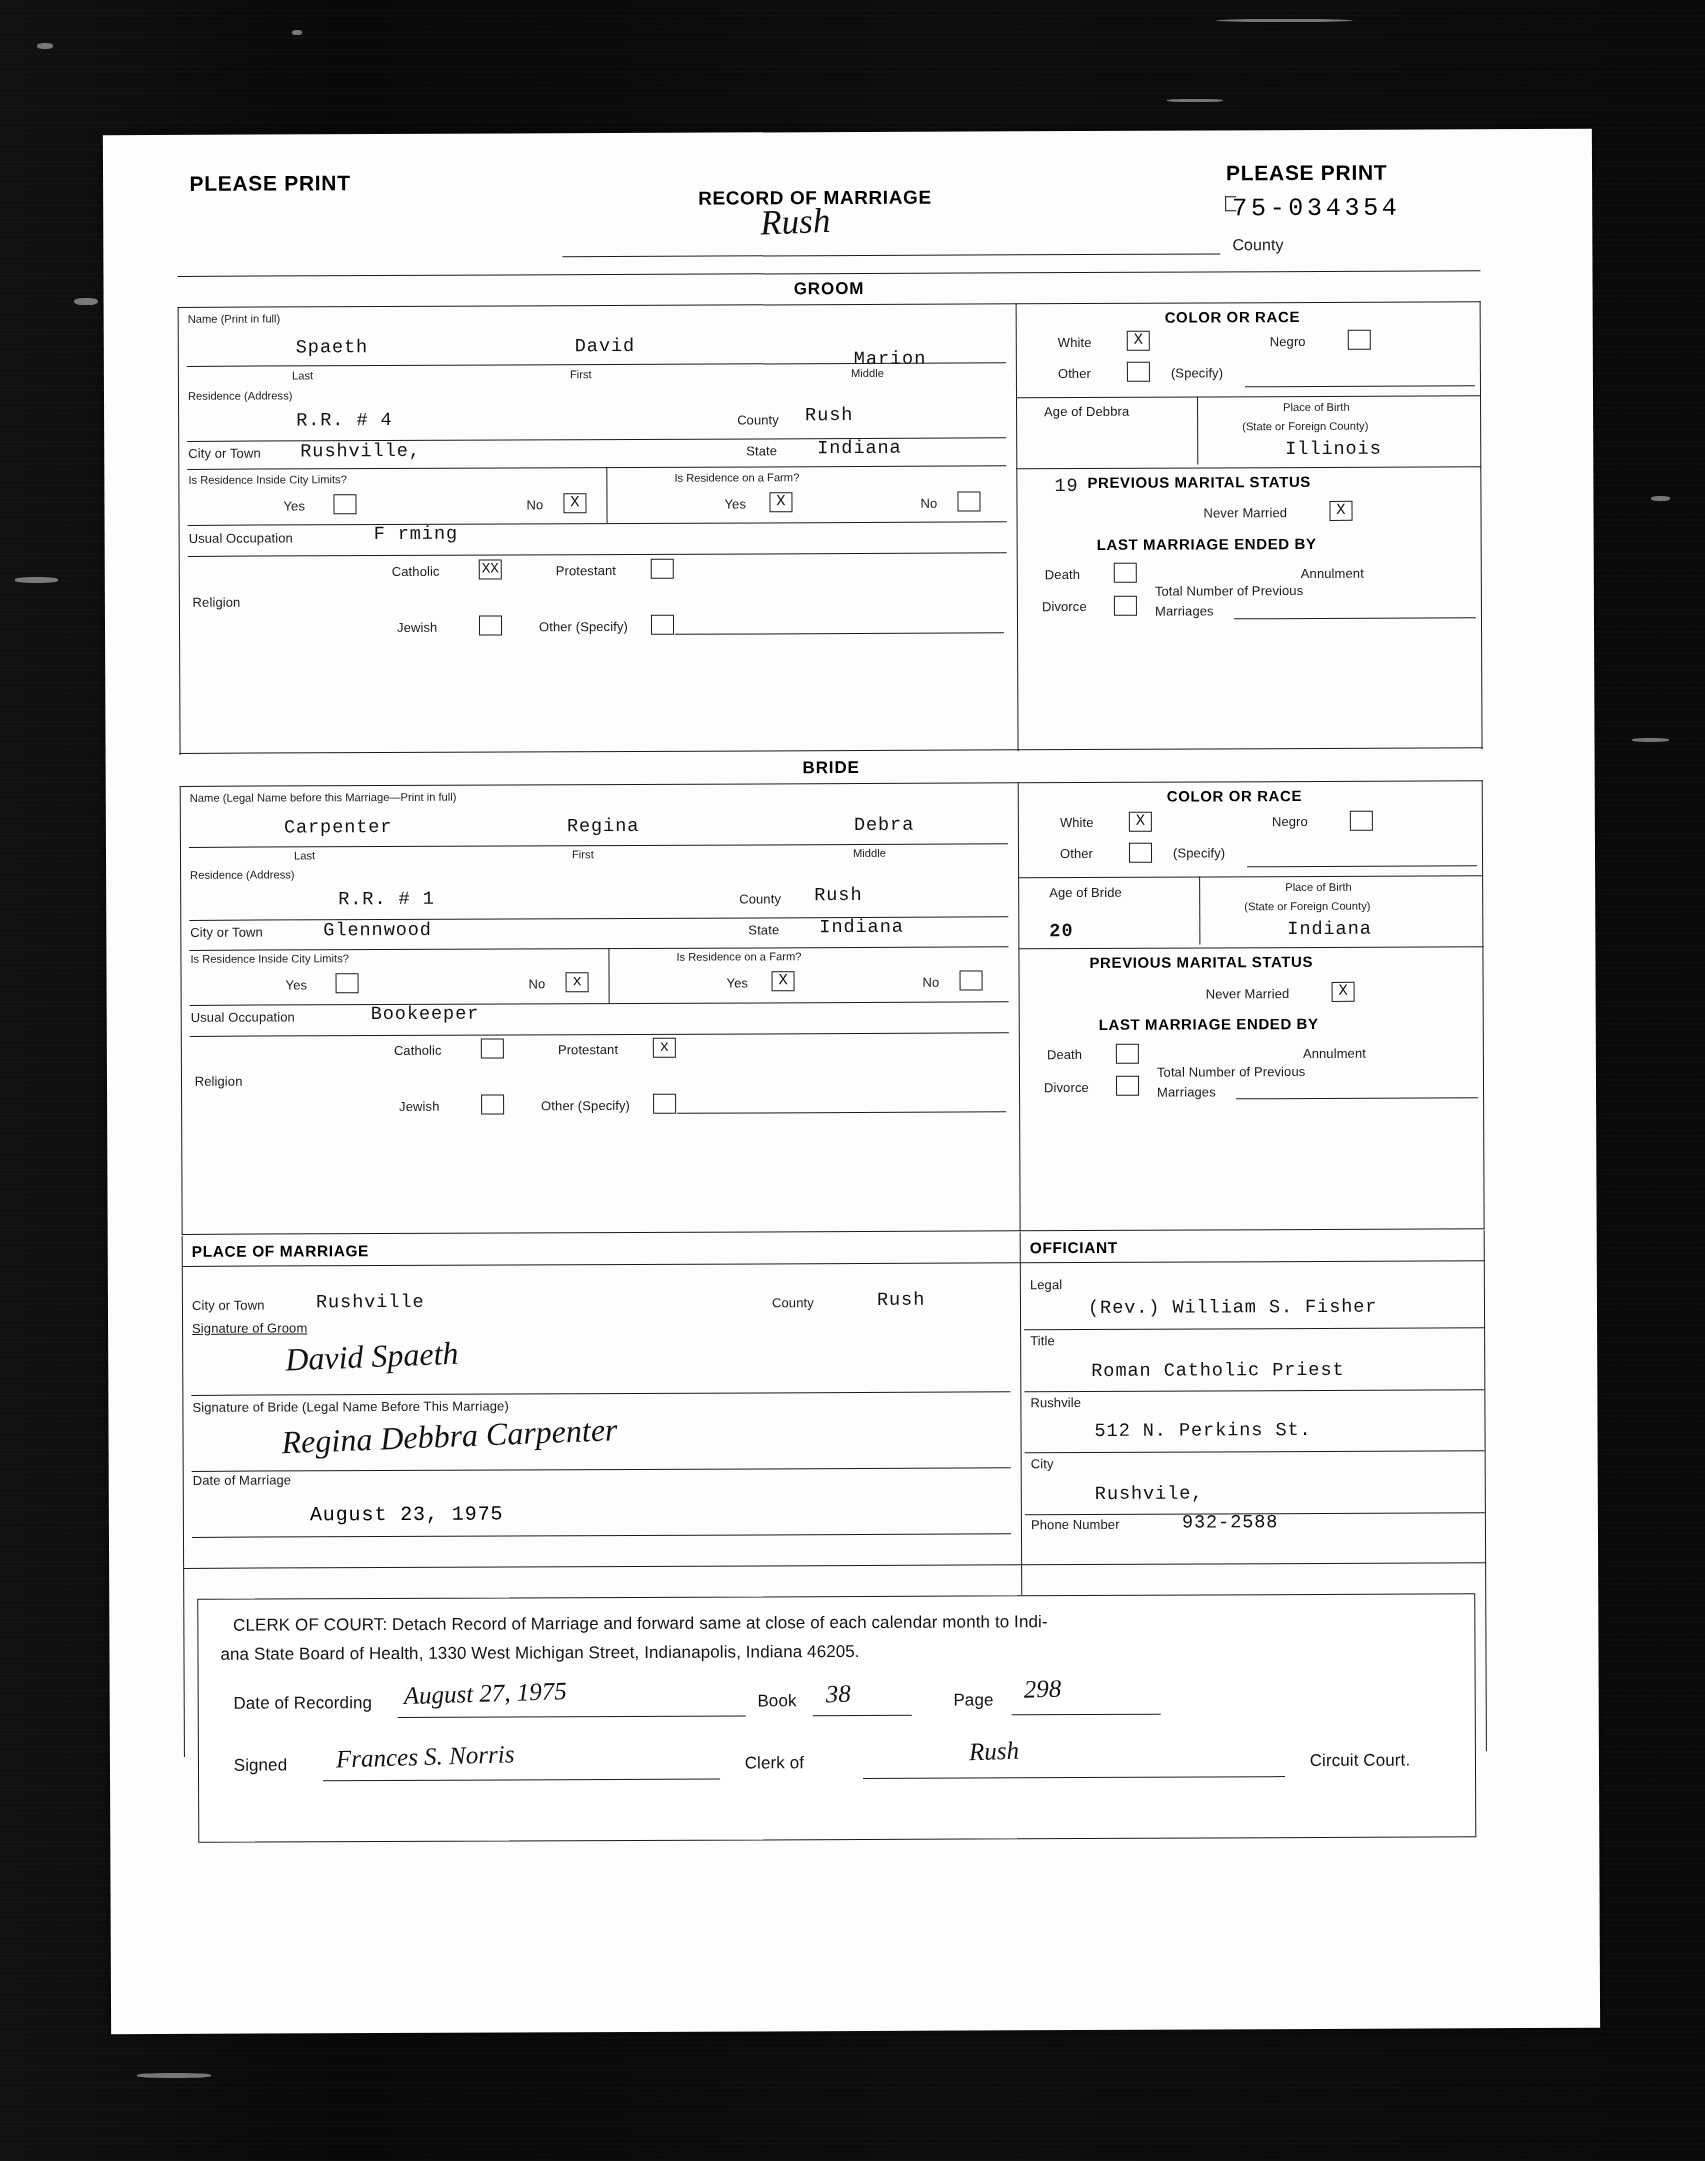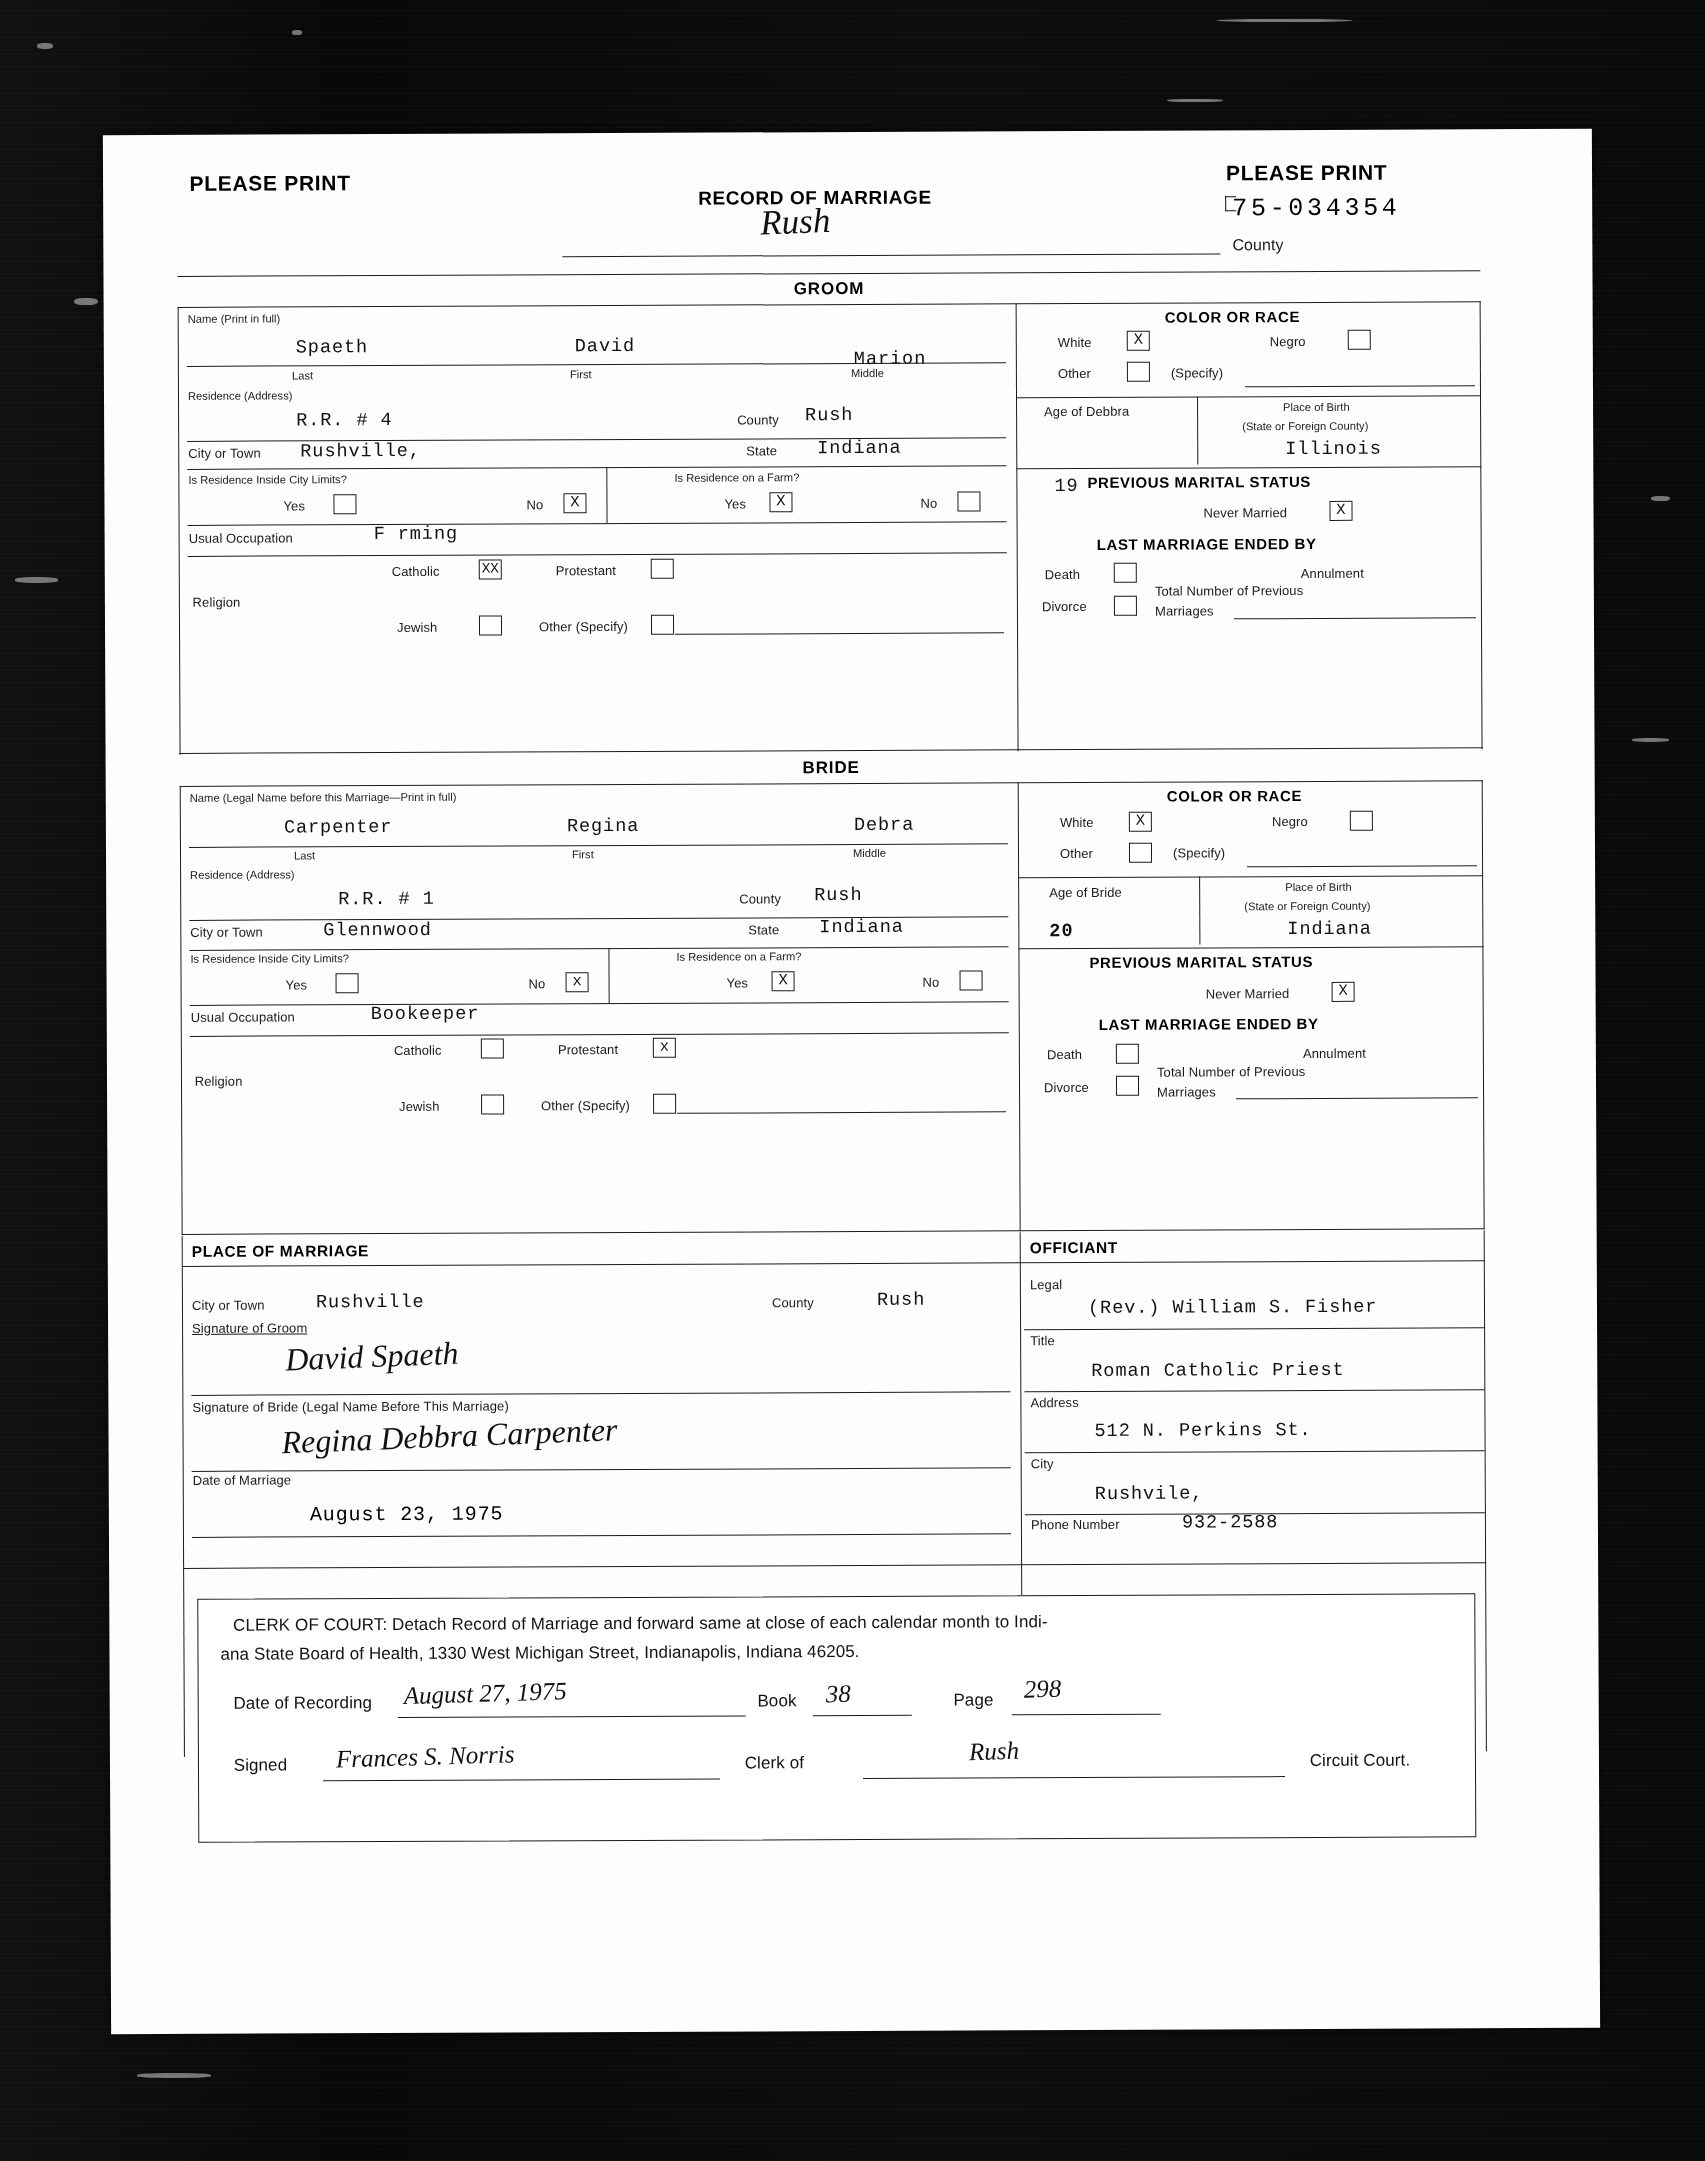--- a/index.html
+++ b/index.html
@@ -355,21 +355,21 @@
   <div class="abs lbl" style="left:10px;top:1319px;">Date of Marriage</div>
   <div class="abs" style="left:127px;top:1350px;font-family:'Liberation Mono',monospace;font-size:20px;letter-spacing:0.9px;">August 23, 1975</div>
   <div class="rule" style="left:8.7px;top:1383px;width:819px;"></div>
 
   <div class="abs lbl" style="left:848px;top:1127px;">Legal</div>
   <div class="abs typed" style="left:906px;top:1148px;">(Rev.) William S. Fisher</div>
   <div class="rule" style="left:842px;top:1179px;width:460px;"></div>
   <div class="abs lbl" style="left:848px;top:1183px;">Title</div>
   <div class="abs typed" style="left:909px;top:1211px;">Roman Catholic Priest</div>
   <div class="rule" style="left:842px;top:1241px;width:460px;"></div>
-  <div class="abs lbl" style="left:848px;top:1245px;">Address</div>
+  <div class="abs lbl" style="left:848px;top:1245px;">Rushvile</div>
   <div class="abs typed" style="left:912px;top:1271px;">512 N. Perkins St.</div>
   <div class="rule" style="left:842px;top:1302px;width:460px;"></div>
   <div class="abs lbl" style="left:848px;top:1306px;">City</div>
   <div class="abs typed" style="left:912px;top:1334px;">Rushvile,</div>
   <div class="rule" style="left:842px;top:1364px;width:460px;"></div>
   <div class="abs lbl" style="left:848px;top:1367px;">Phone Number</div>
   <div class="abs typed" style="left:999px;top:1363px;">932-2588</div>
 
   <div class="rule" style="left:0px;top:1414px;width:1303px;height:1.9px;"></div>
 

